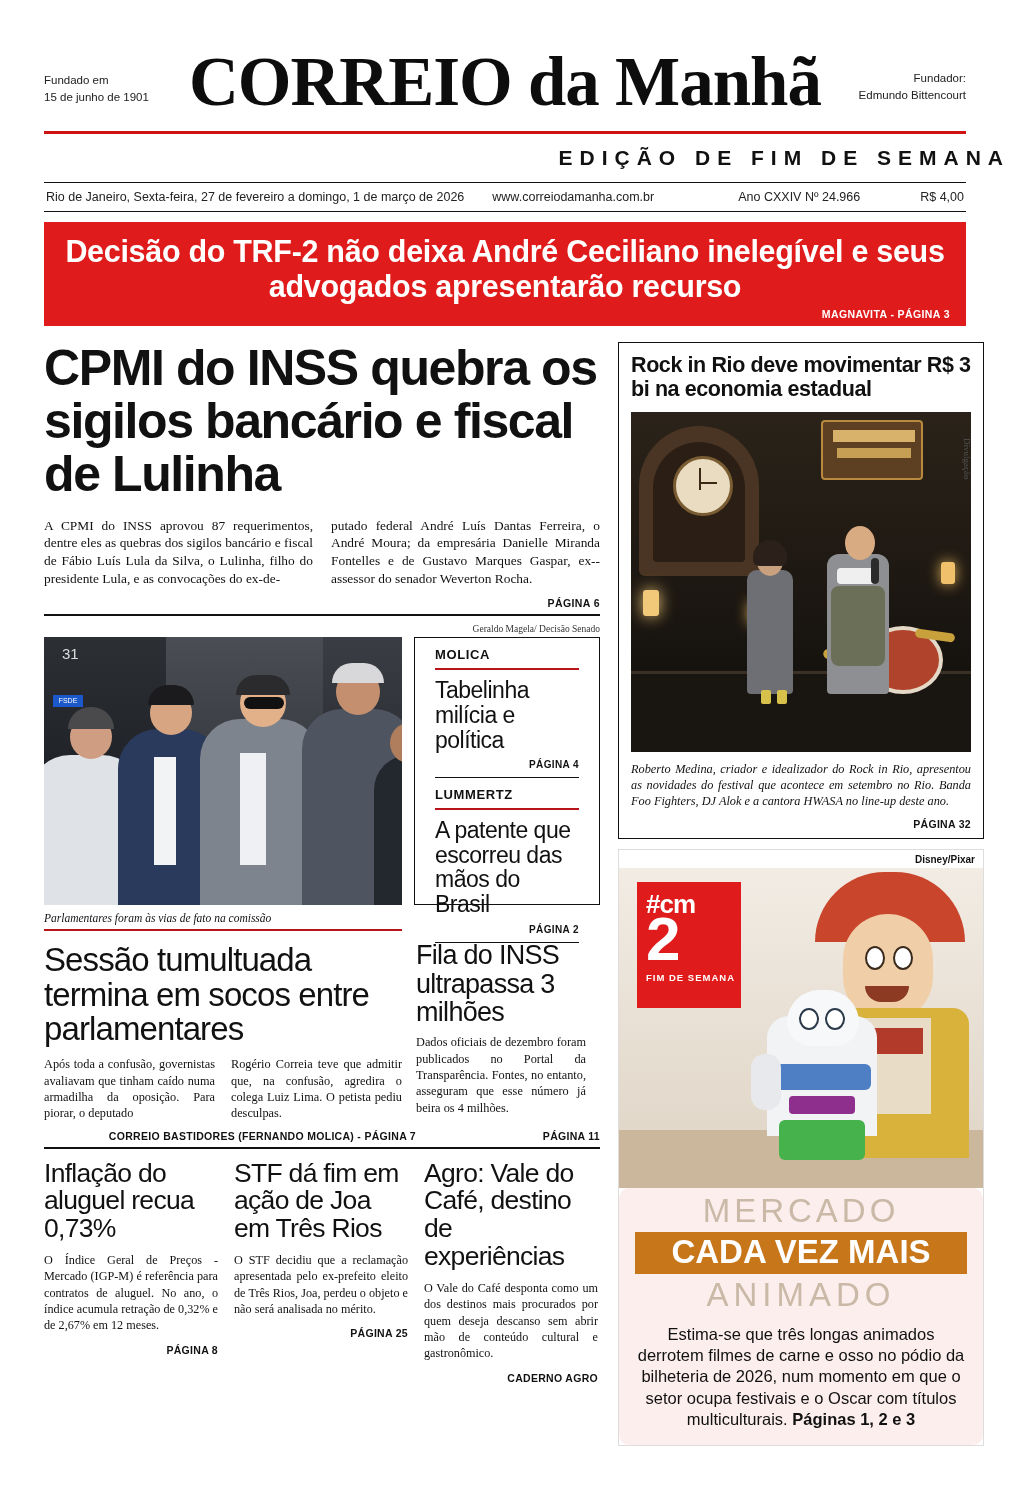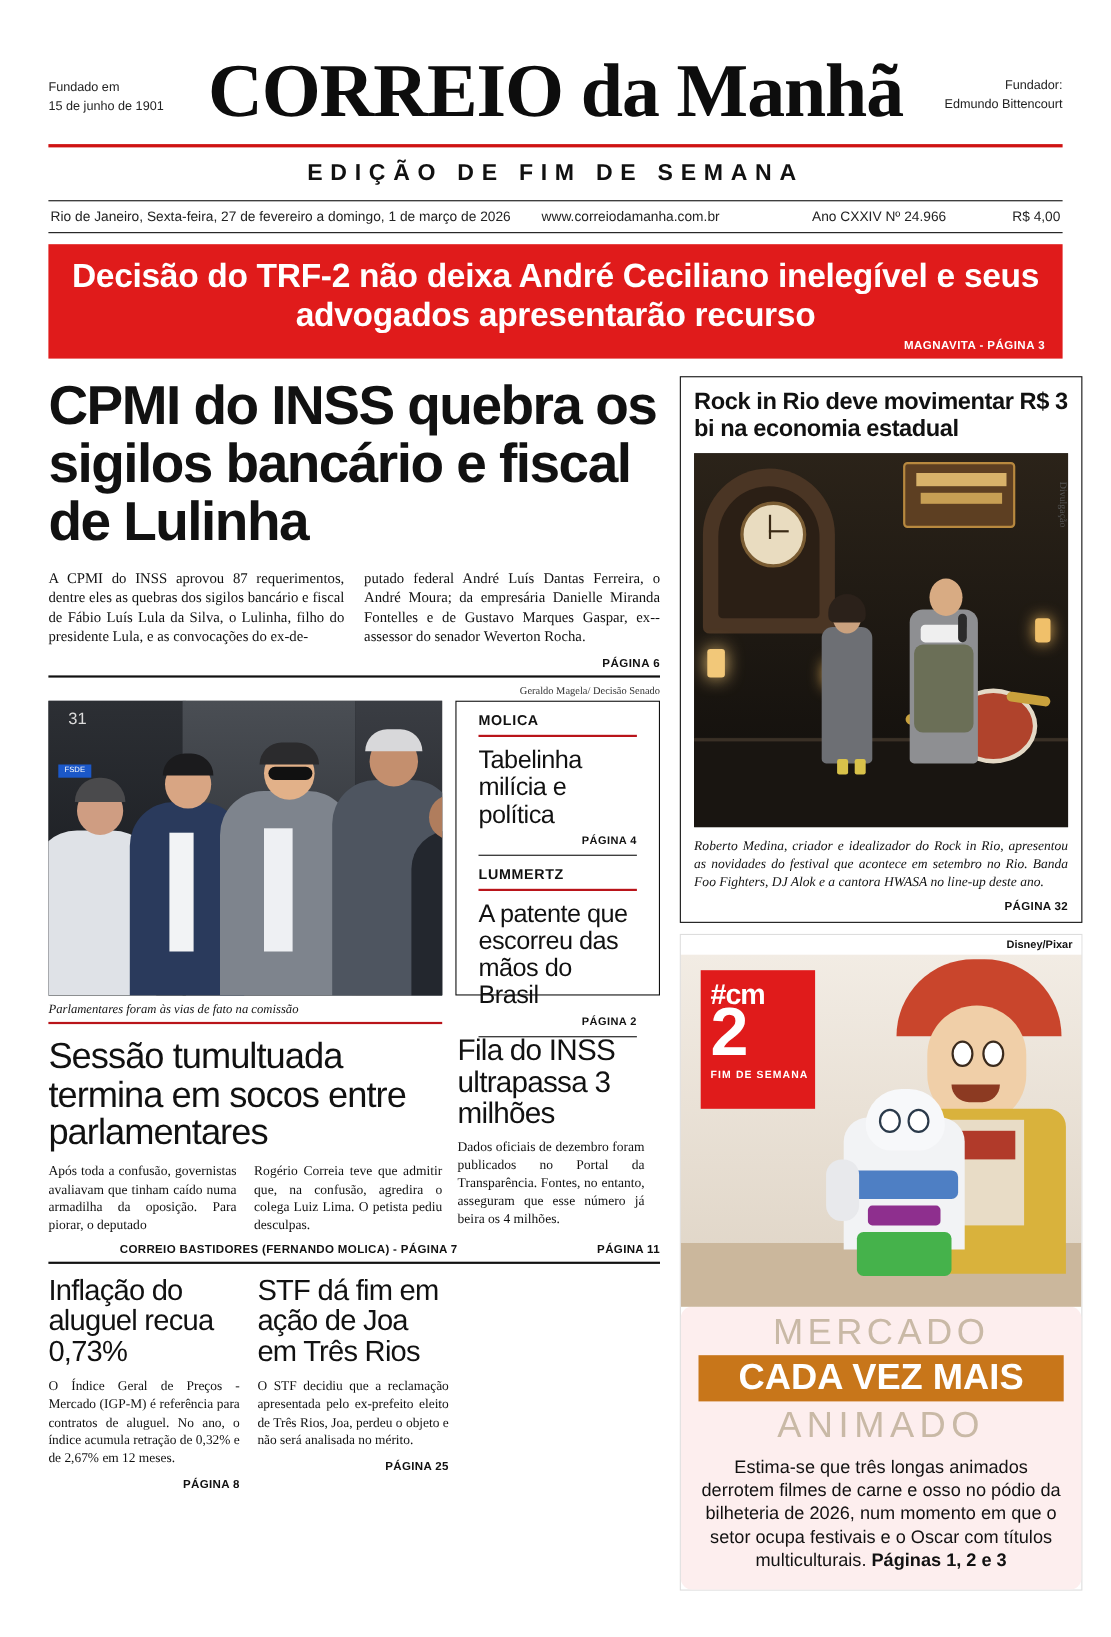--- a/index.html
+++ b/index.html
@@ -28,21 +28,21 @@
     font-family:"Liberation Serif", serif;
     font-weight:700;
     font-size:69px;
     letter-spacing:-1px;
     line-height:1;
     margin:14px 0 0 0;
     color:#0d0d0d;
   }
   .rule-red { height:3px; background:#cf1313; margin:14px 44px 0 44px; }
   .edition {
-    text-align:center;
+    text-align:right;
     font-size:21px;
     font-weight:700;
     letter-spacing:7px;
     padding:12px 0 12px 0;
     color:#111;
   }
   .rule-thin { height:1px; background:#111; margin:0 44px; }
   .infobar {
     display:flex; align-items:center;
     margin:0 44px; padding:7px 2px 7px 2px;
@@ -372,20 +372,25 @@
         <div class="c3">
           <h4>Inflação do aluguel recua 0,73%</h4>
           <p>O Índice Geral de Preços - Mercado (IGP-M) é referência para contratos de aluguel. No ano, o índice acumula retração de 0,32% e de 2,67% em 12 meses.</p>
           <div class="pr">PÁGINA 8</div>
         </div>
         <div class="c3">
           <h4>STF dá fim em ação de Joa em Três Rios</h4>
           <p>O STF decidiu que a reclamação apresentada pelo ex-prefeito eleito de Três Rios, Joa, perdeu o objeto e não será analisada no mérito.</p>
           <div class="pr">PÁGINA 25</div>
         </div>
+        <div class="c3">
+          <h4>Agro: Vale do Café, destino de experiências</h4>
+          <p>O Vale do Café desponta como um dos destinos mais procurados por quem deseja descanso sem abrir mão de conteúdo cultural e gastronômico.</p>
+          <div class="pr">CADERNO AGRO</div>
+        </div>
       </div>
 
     </div>
 
     <div class="col-right">
 
       <div class="rbox">
         <h2>Rock in Rio deve movimentar R$ 3 bi na economia estadual</h2>
 
         <div class="rock-photo">

